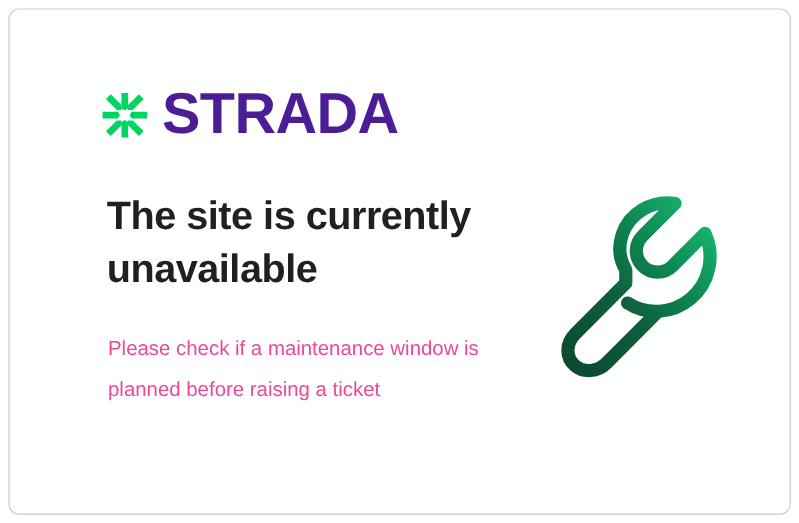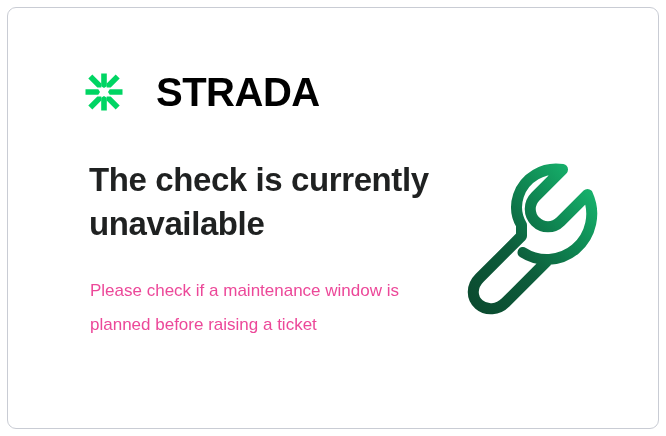--- a/index.html
+++ b/index.html
@@ -46,27 +46,26 @@
     align-items: center;
     gap: 11px;
   }
   .brand-mark {
     width: 40px;
     height: 40px;
     display: block;
     flex: none;
   }
   .brand-name {
-    font-size: 40px;
+    font-size: 48px;
     font-weight: bold;
-    color: #000000;
+    color: #4c1d95;
     letter-spacing: -0.5px;
     line-height: 1;
     white-space: nowrap;
-    margin-left: 21px;
   }
 
   
   .headline {
     position: absolute;
     left: 81px;
     top: 150px;
     width: 340px;
     margin: 0;
     font-size: 33px;
@@ -127,21 +126,21 @@
           <polygon points="35.7,33.4 31.7,37.4 22.7,28.4 22.7,24.4 26.7,24.4"></polygon>
 
           <polygon points="35.7,6.6 31.7,2.6 22.7,11.6 22.7,15.6 26.7,15.6"></polygon>
 
           <polygon points="4.3,33.4 8.3,37.4 17.3,28.4 17.3,24.4 13.3,24.4"></polygon>
         </g>
       </svg>
       <span class="brand-name">STRADA</span>
     </div>
 
-    <h1 class="headline">The check is currently unavailable</h1>
+    <h1 class="headline">The site is currently unavailable</h1>
 
     <p class="body-copy">Please check if a maintenance window is planned before raising a ticket</p>
 
     <div class="wrench-illustration">
       <svg viewBox="0 0 160 162" aria-hidden="true">
         <defs>
           <linearGradient id="wrenchGradient" x1="0" y1="1" x2="1" y2="0">
             <stop offset="0%" stop-color="#0b4a2f"></stop>
             <stop offset="38%" stop-color="#0d5e3c"></stop>
             <stop offset="68%" stop-color="#0f8a54"></stop>

